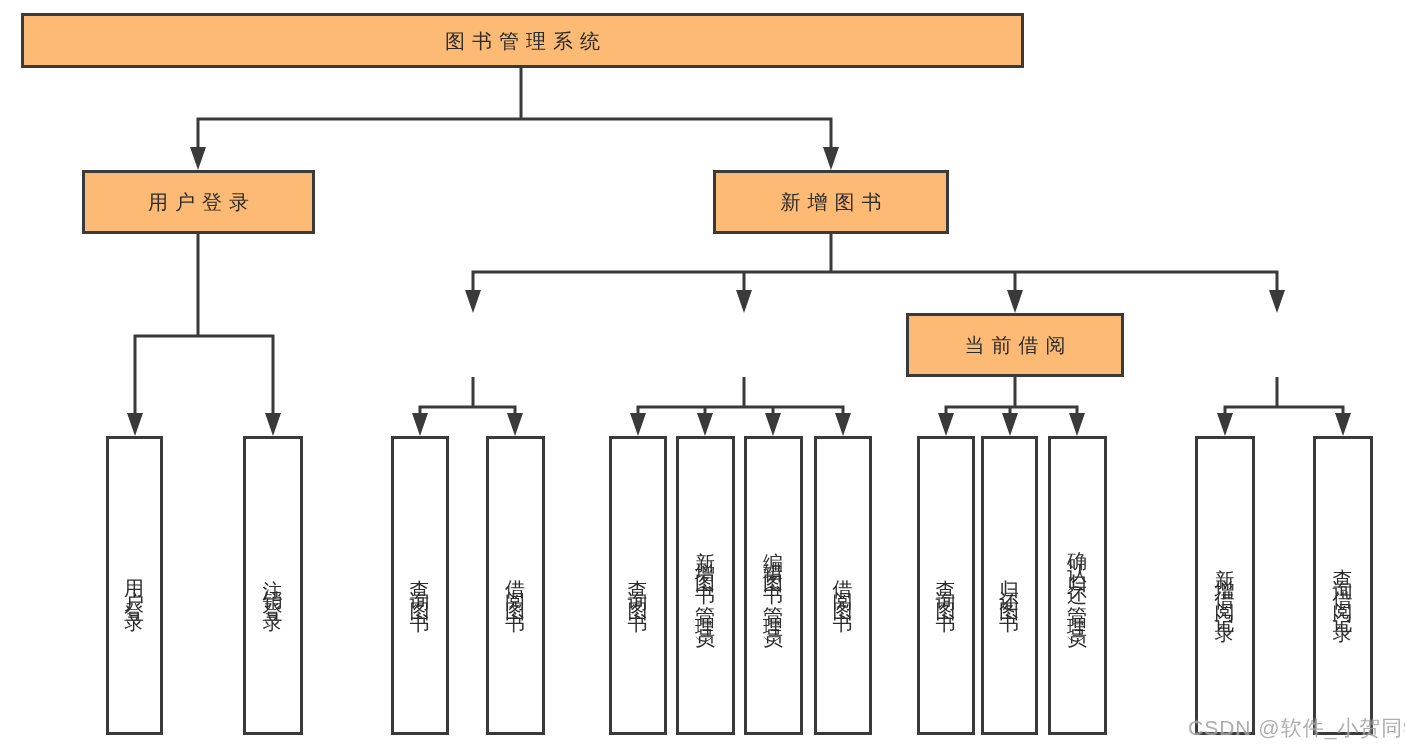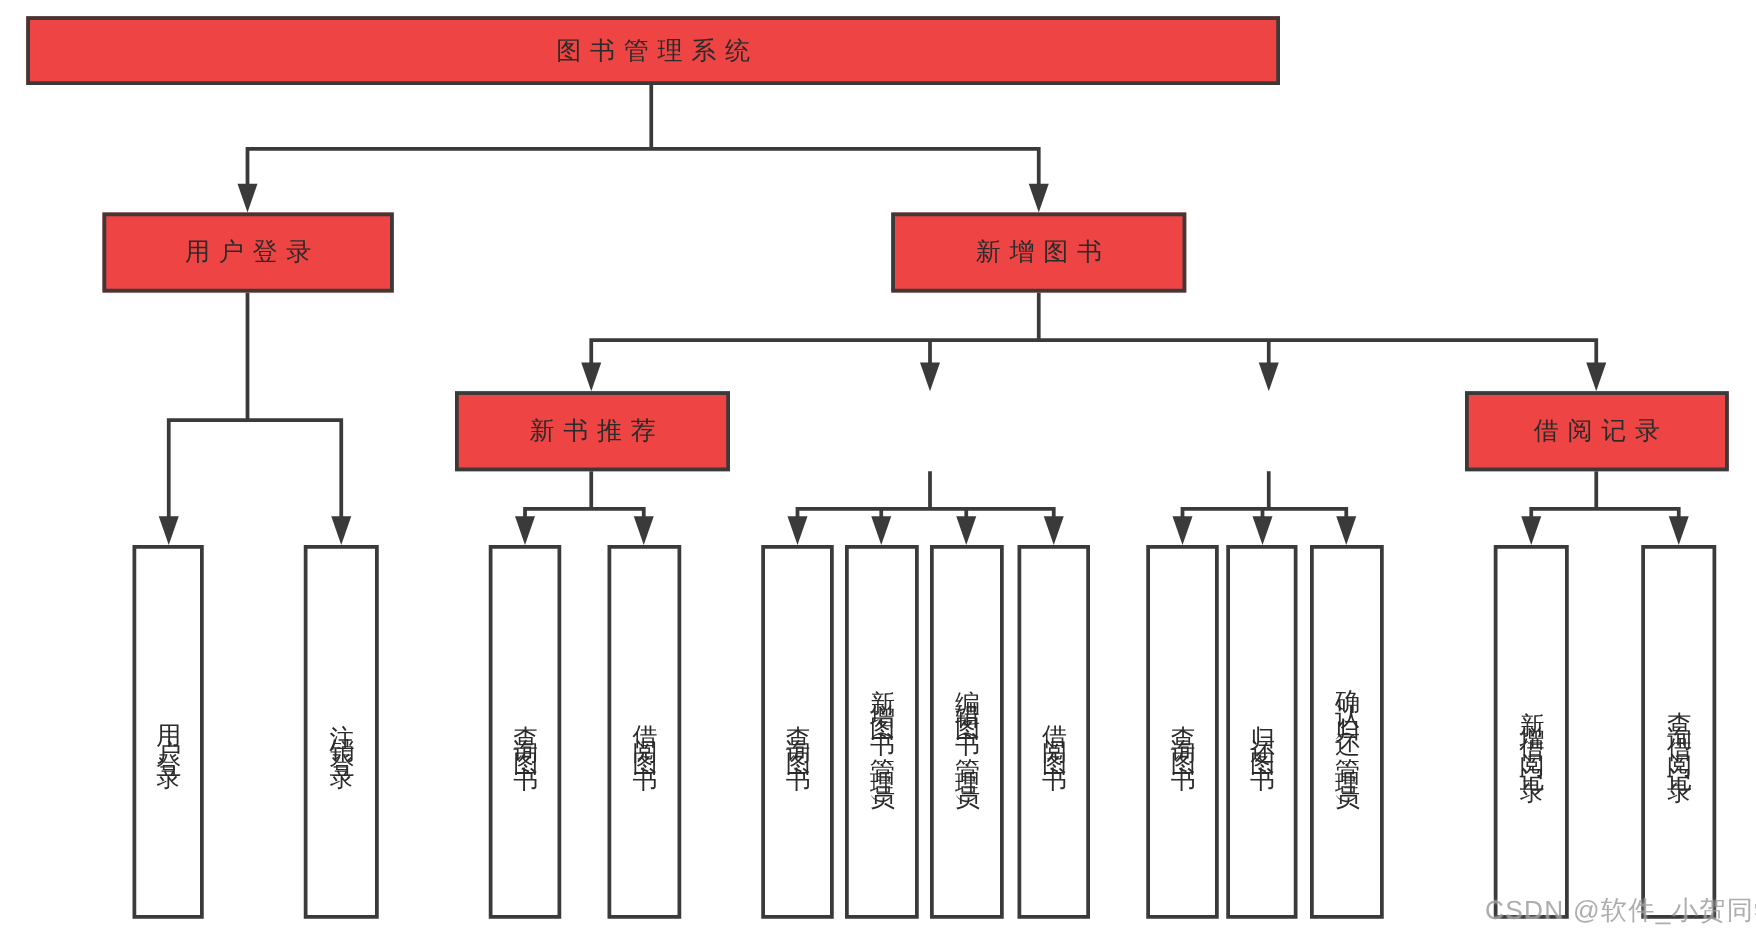--- a/index.html
+++ b/index.html
@@ -13,21 +13,21 @@
   .canvas{
     position:relative;
     width:1405px;height:747px;
     background:#ffffff;
     overflow:hidden;
   }
   .connectors{position:absolute;left:0;top:0;z-index:1;}
   .node{
     position:absolute;
     z-index:2;
-    background:#ef4444;
+    background:#fdba74;
     border:3px solid var(--line);
     display:flex;align-items:center;justify-content:center;
   }
   .node .lbl{
     font-size:20px;
     color:var(--text);
     letter-spacing:7px;
     text-indent:7px;
     white-space:nowrap;
     line-height:1;
@@ -122,25 +122,22 @@
     <span class="lbl">图书管理系统</span>
   </div>
 
   <div class="node" style="left:82px;top:170px;width:233px;height:64px">
     <span class="lbl">用户登录</span>
   </div>
   <div class="node" style="left:713px;top:170px;width:236px;height:64px">
     <span class="lbl">新增图书</span>
   </div>
 
-  <div class="node" style="left:364px;top:313px;width:220px;height:64px">
-    <span class="lbl">新书推荐</span>
-  </div>
-  <div class="node" style="left:1172px;top:313px;width:211px;height:64px">
-    <span class="lbl">借阅记录</span>
+  <div class="node" style="left:906px;top:313px;width:218px;height:64px">
+    <span class="lbl">当前借阅</span>
   </div>
 
   <div class="leaf" style="left:106px;width:57px">
     <span class="vlbl">用户登录</span>
   </div>
   <div class="leaf" style="left:243px;width:60px">
     <span class="vlbl">注销登录</span>
   </div>
 
   <div class="leaf" style="left:391px;width:58px">

